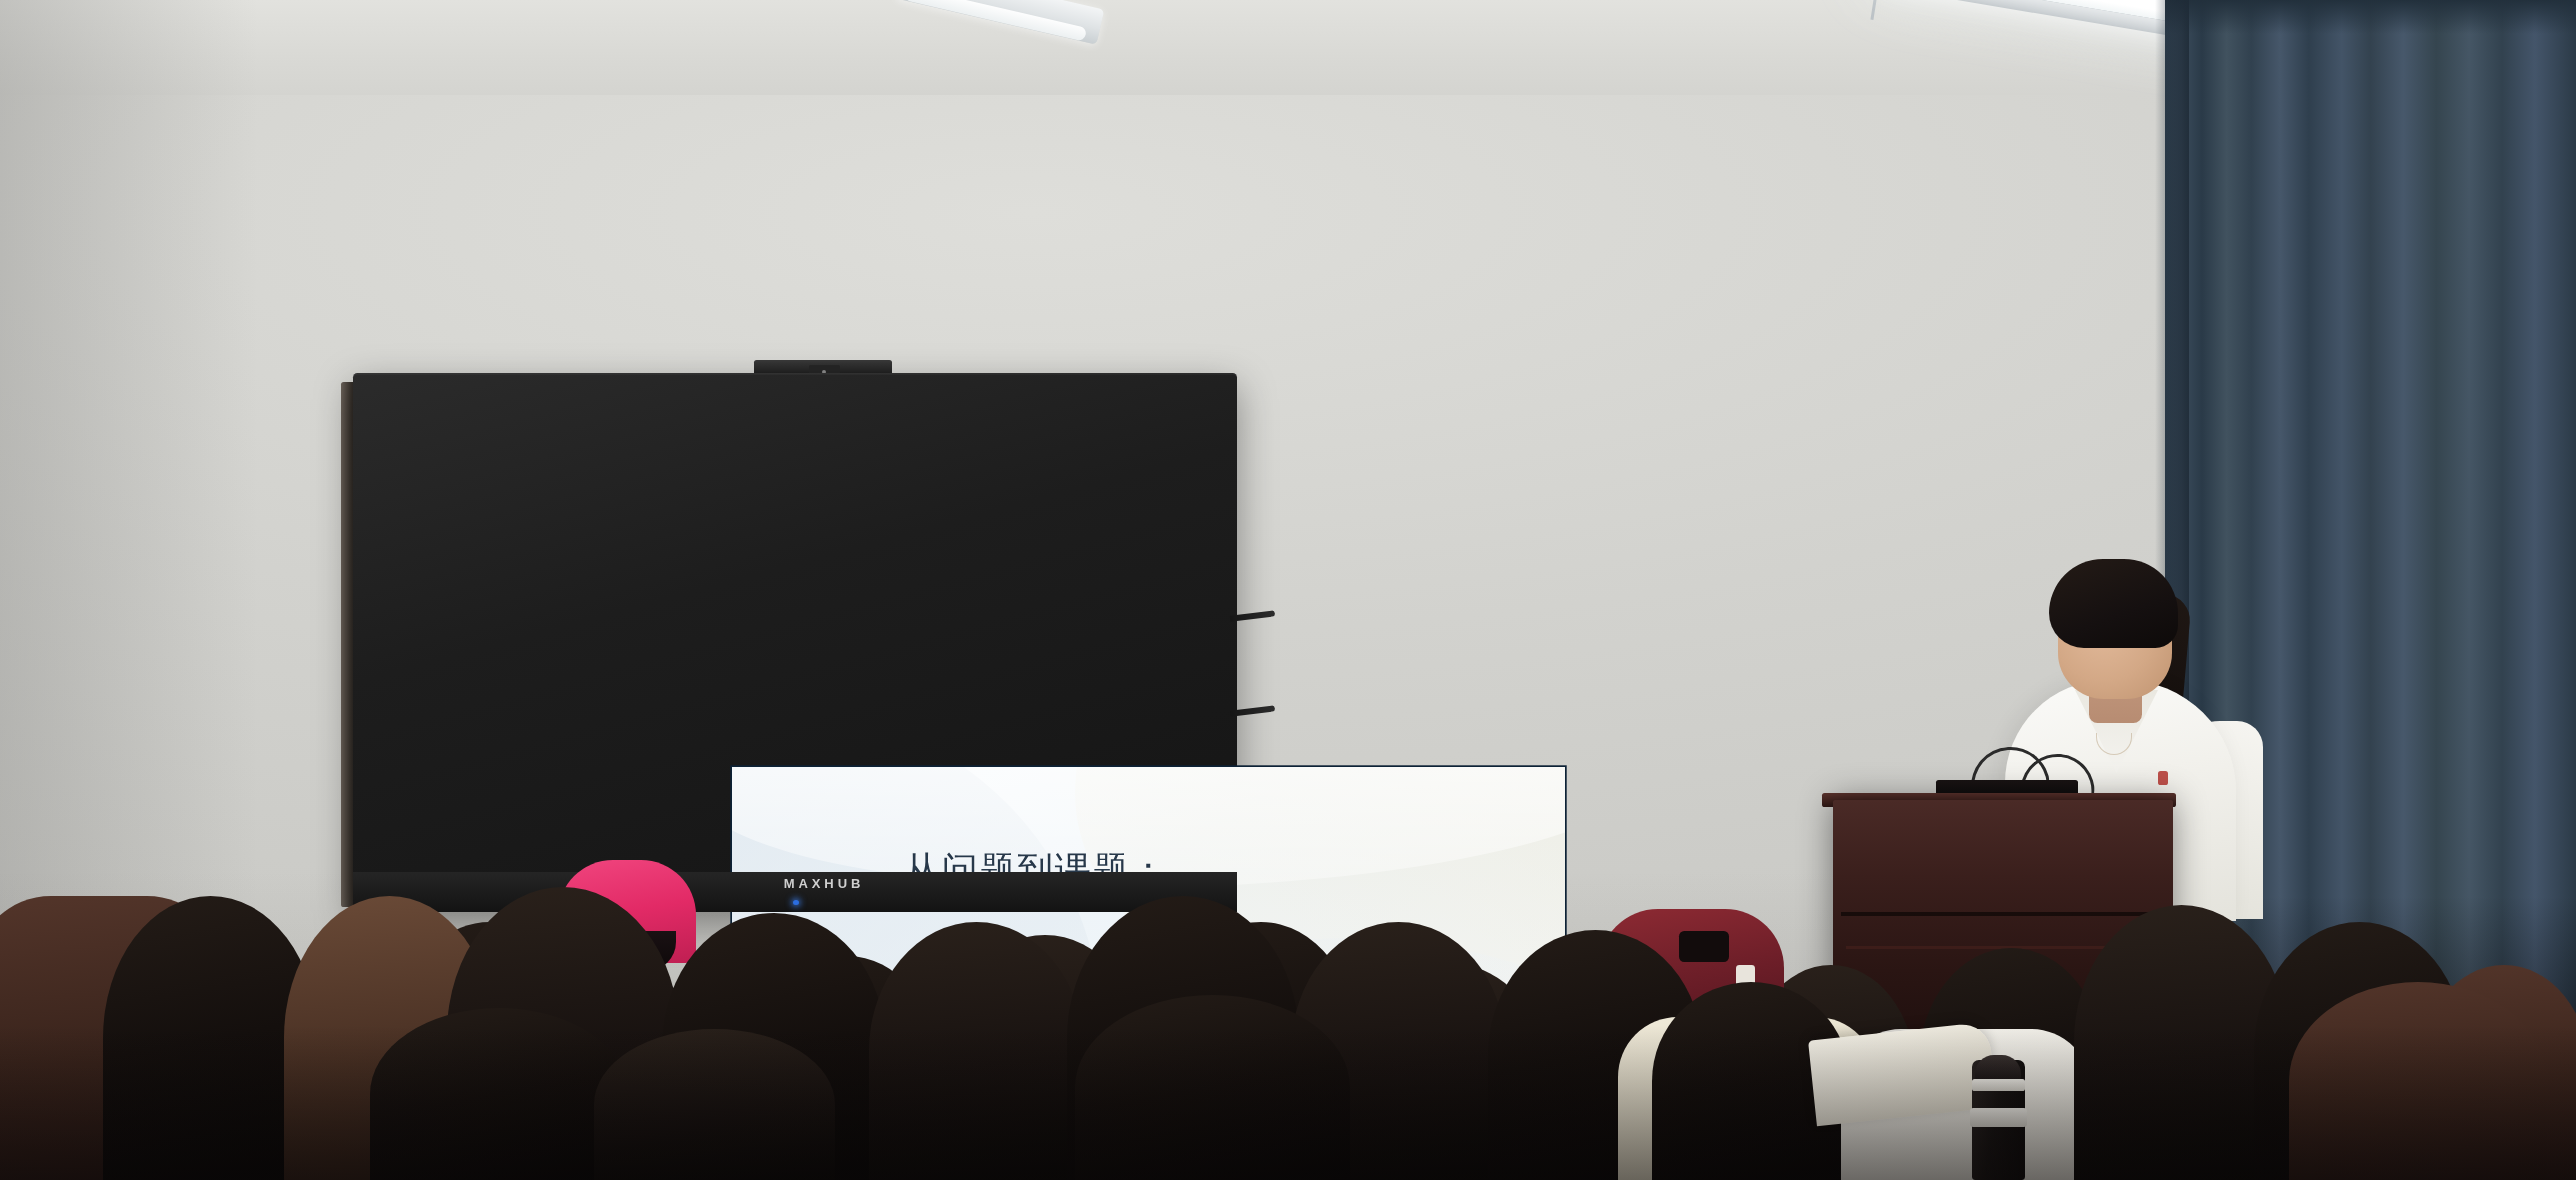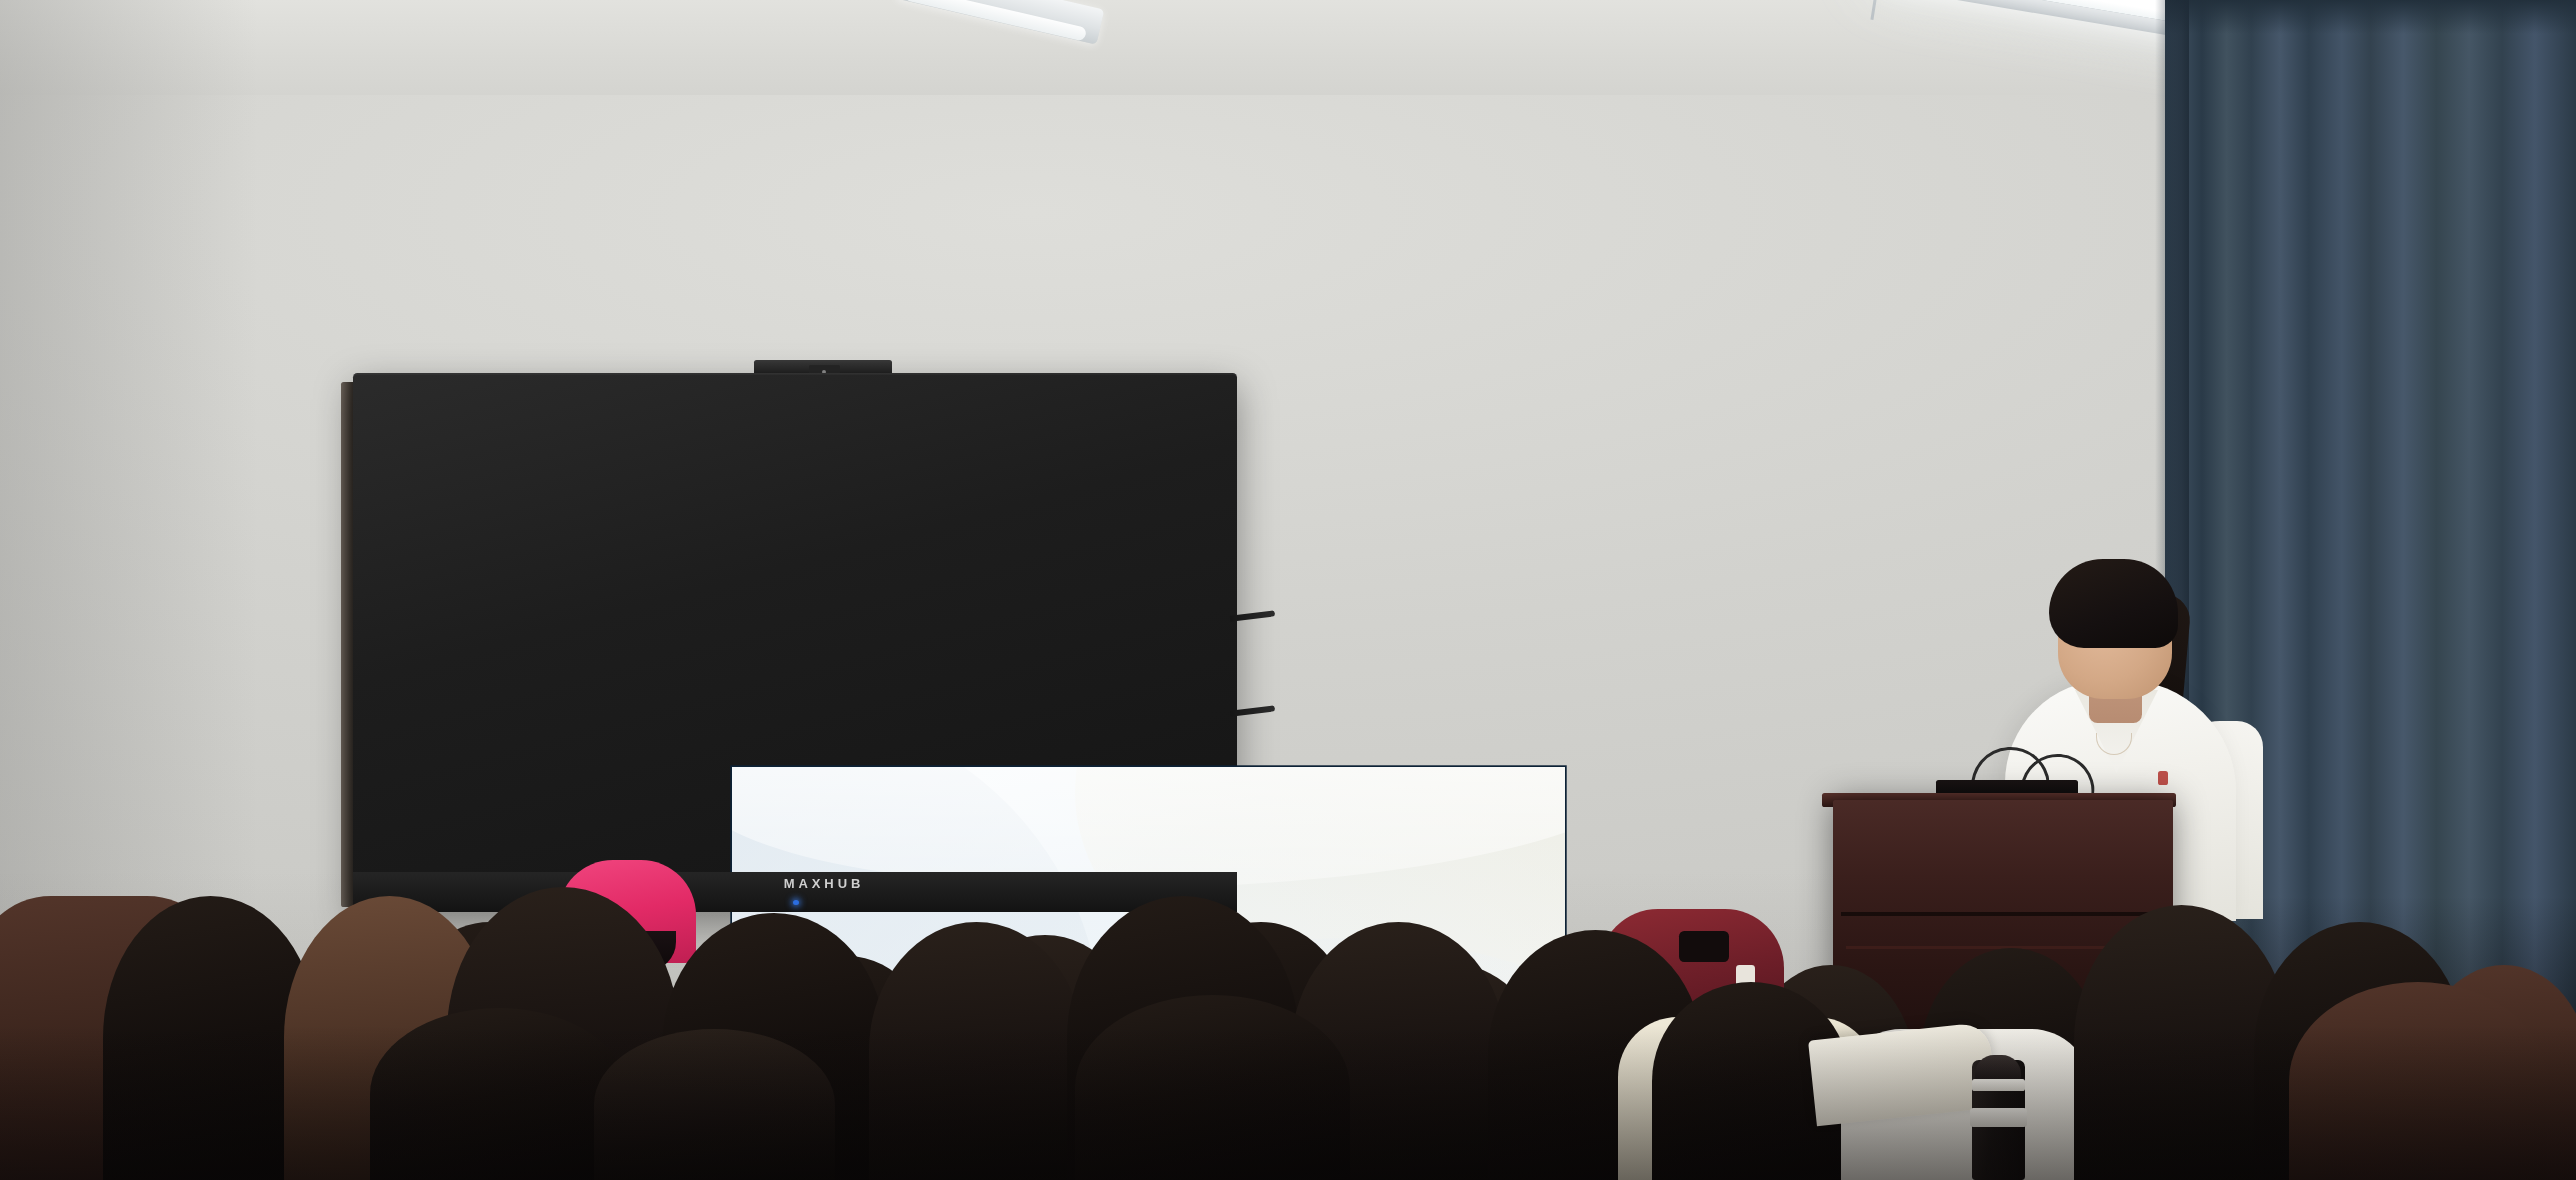--- a/index.html
+++ b/index.html
@@ -382,20 +382,21 @@
   <div class="camera-dot"></div>
 
   <div class="display">
 
     <div class="screen">
       <div class="slide-arc-tl"></div>
       <div class="slide-arc-tr"></div>
       <div class="slide-arc-br"></div>
       <div class="slide-arc-top"></div>
 
+      <div class="slide-title">从问题到课题：</div>
       <div class="slide-sub">我在三线单位调研的科研历程</div>
       <div class="slide-rule"></div>
 
       <div class="dot-yellow"></div>
       <div class="dot-blue"></div>
       <div class="dot-green"></div>
 
       <div class="credit-band"></div>
       <div class="dot-green-2"></div>
       <div class="credit-name">辛文娟</div>

